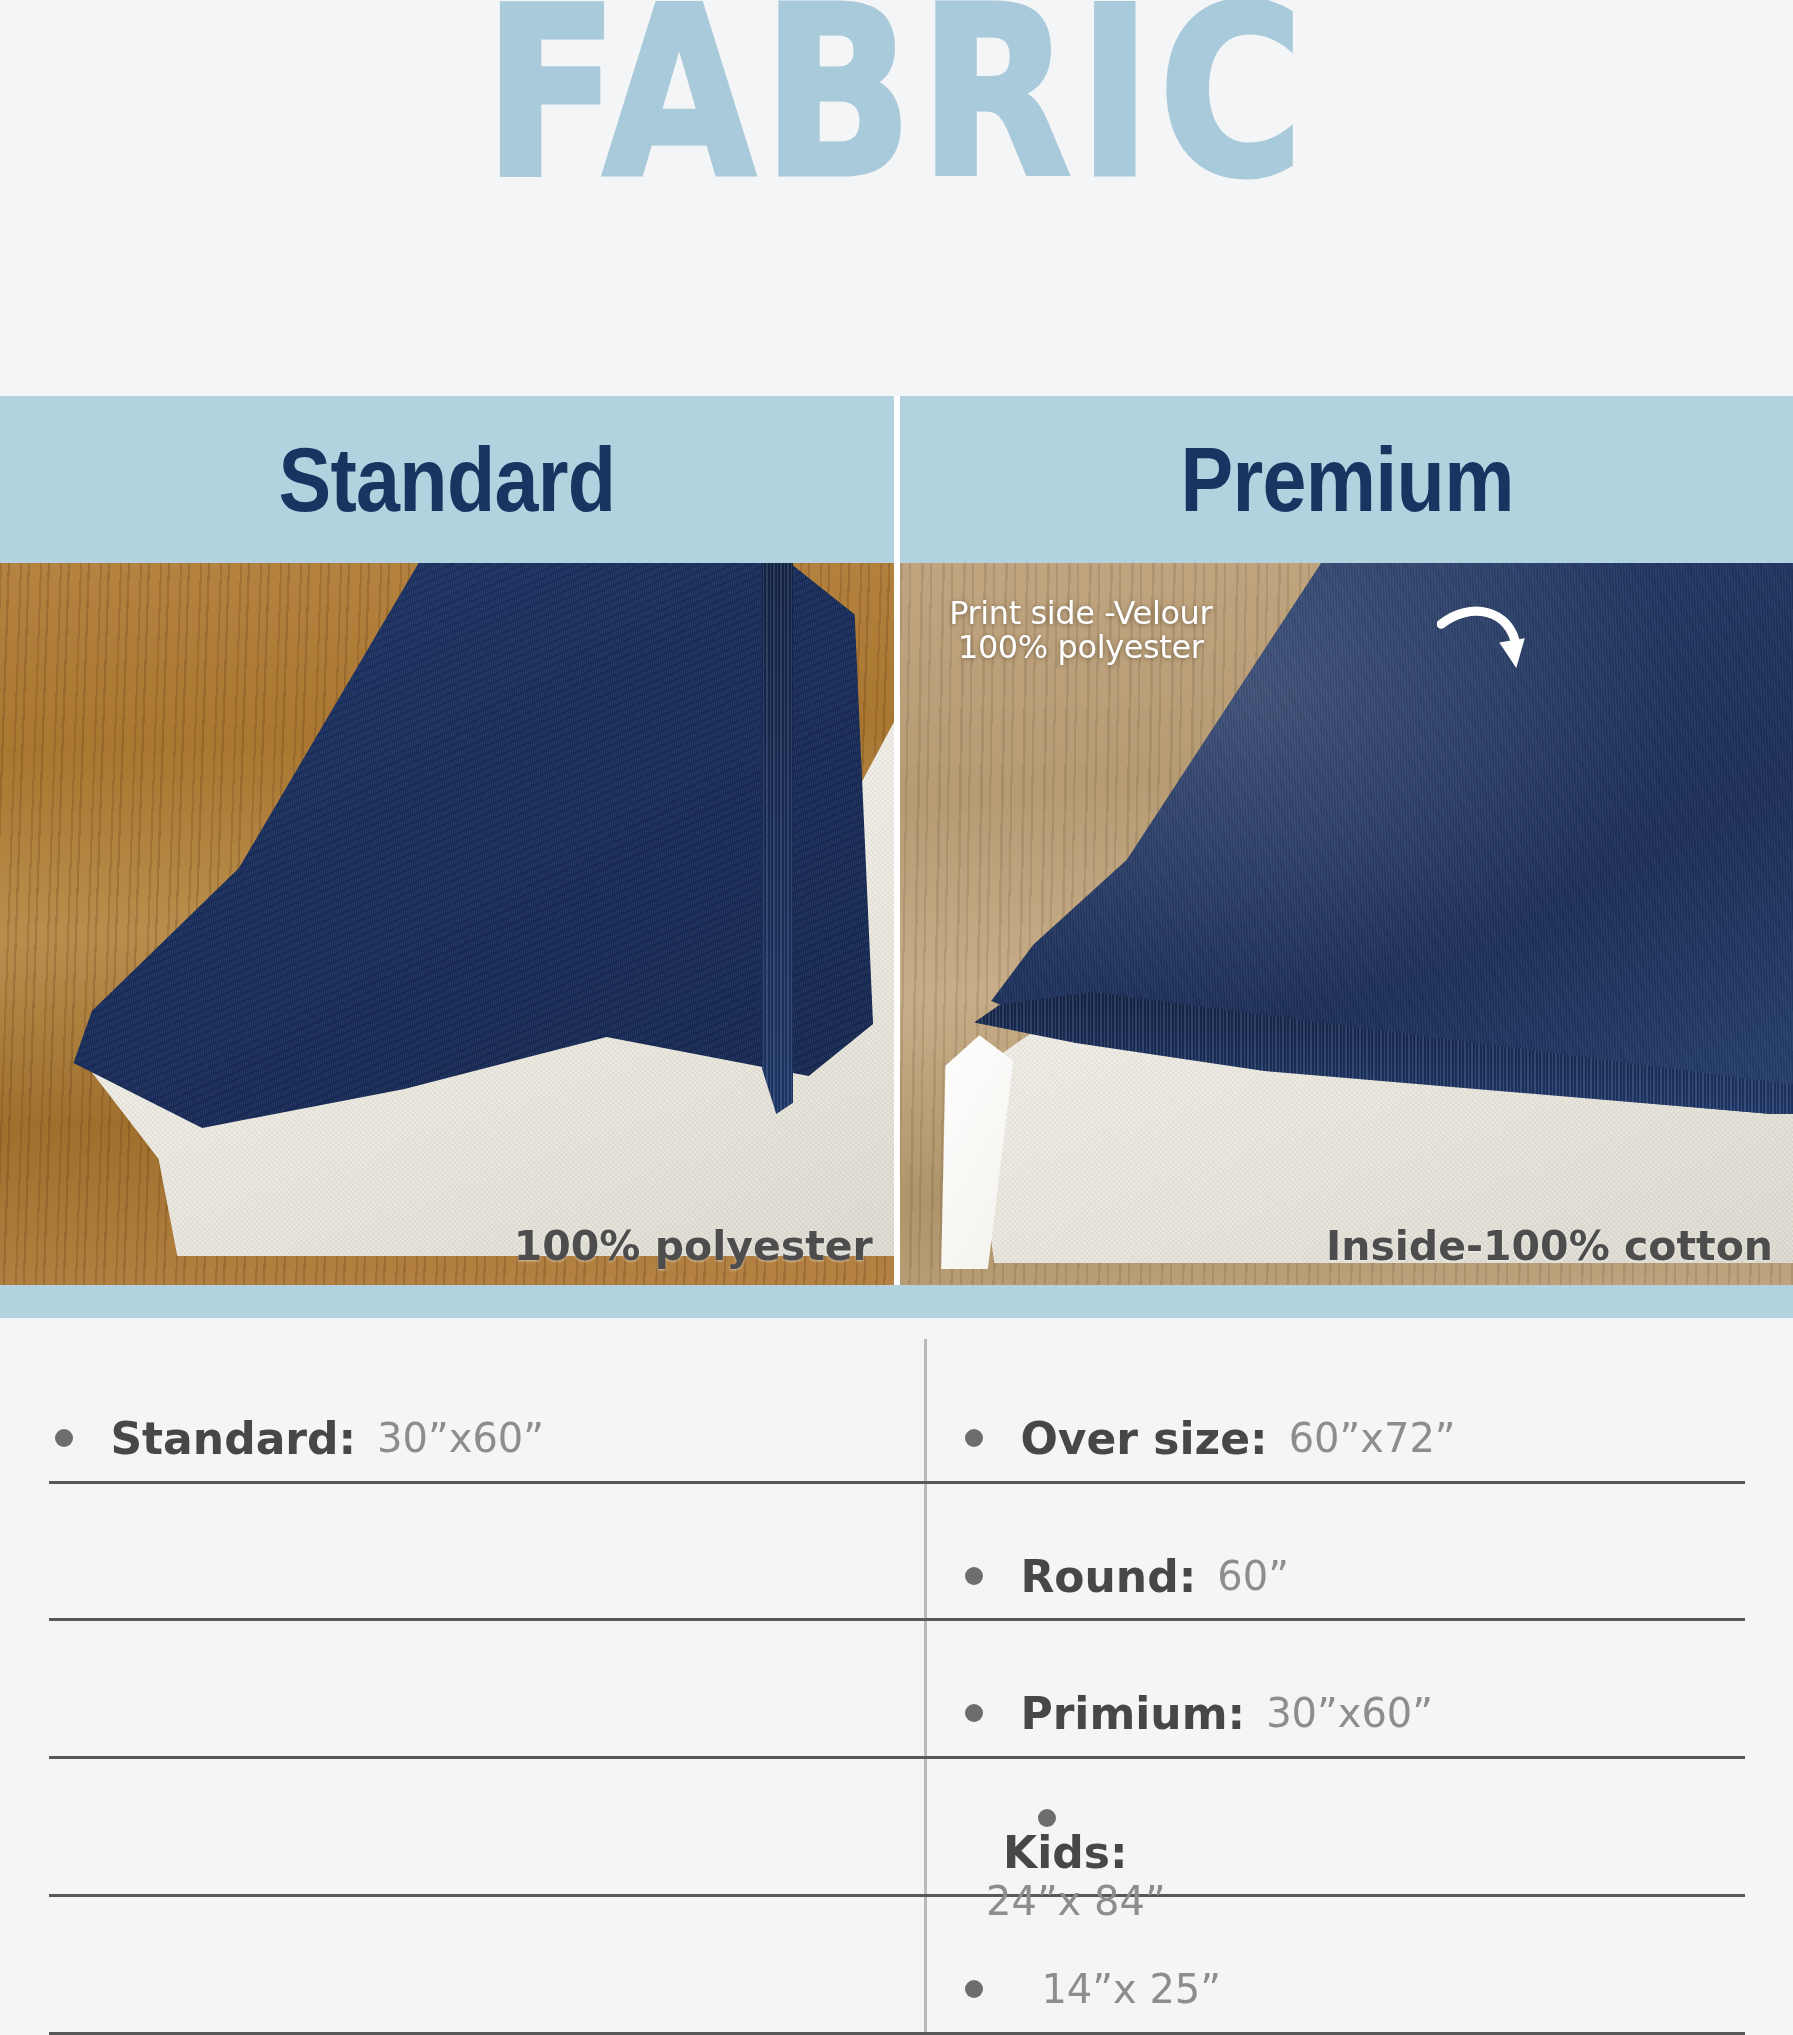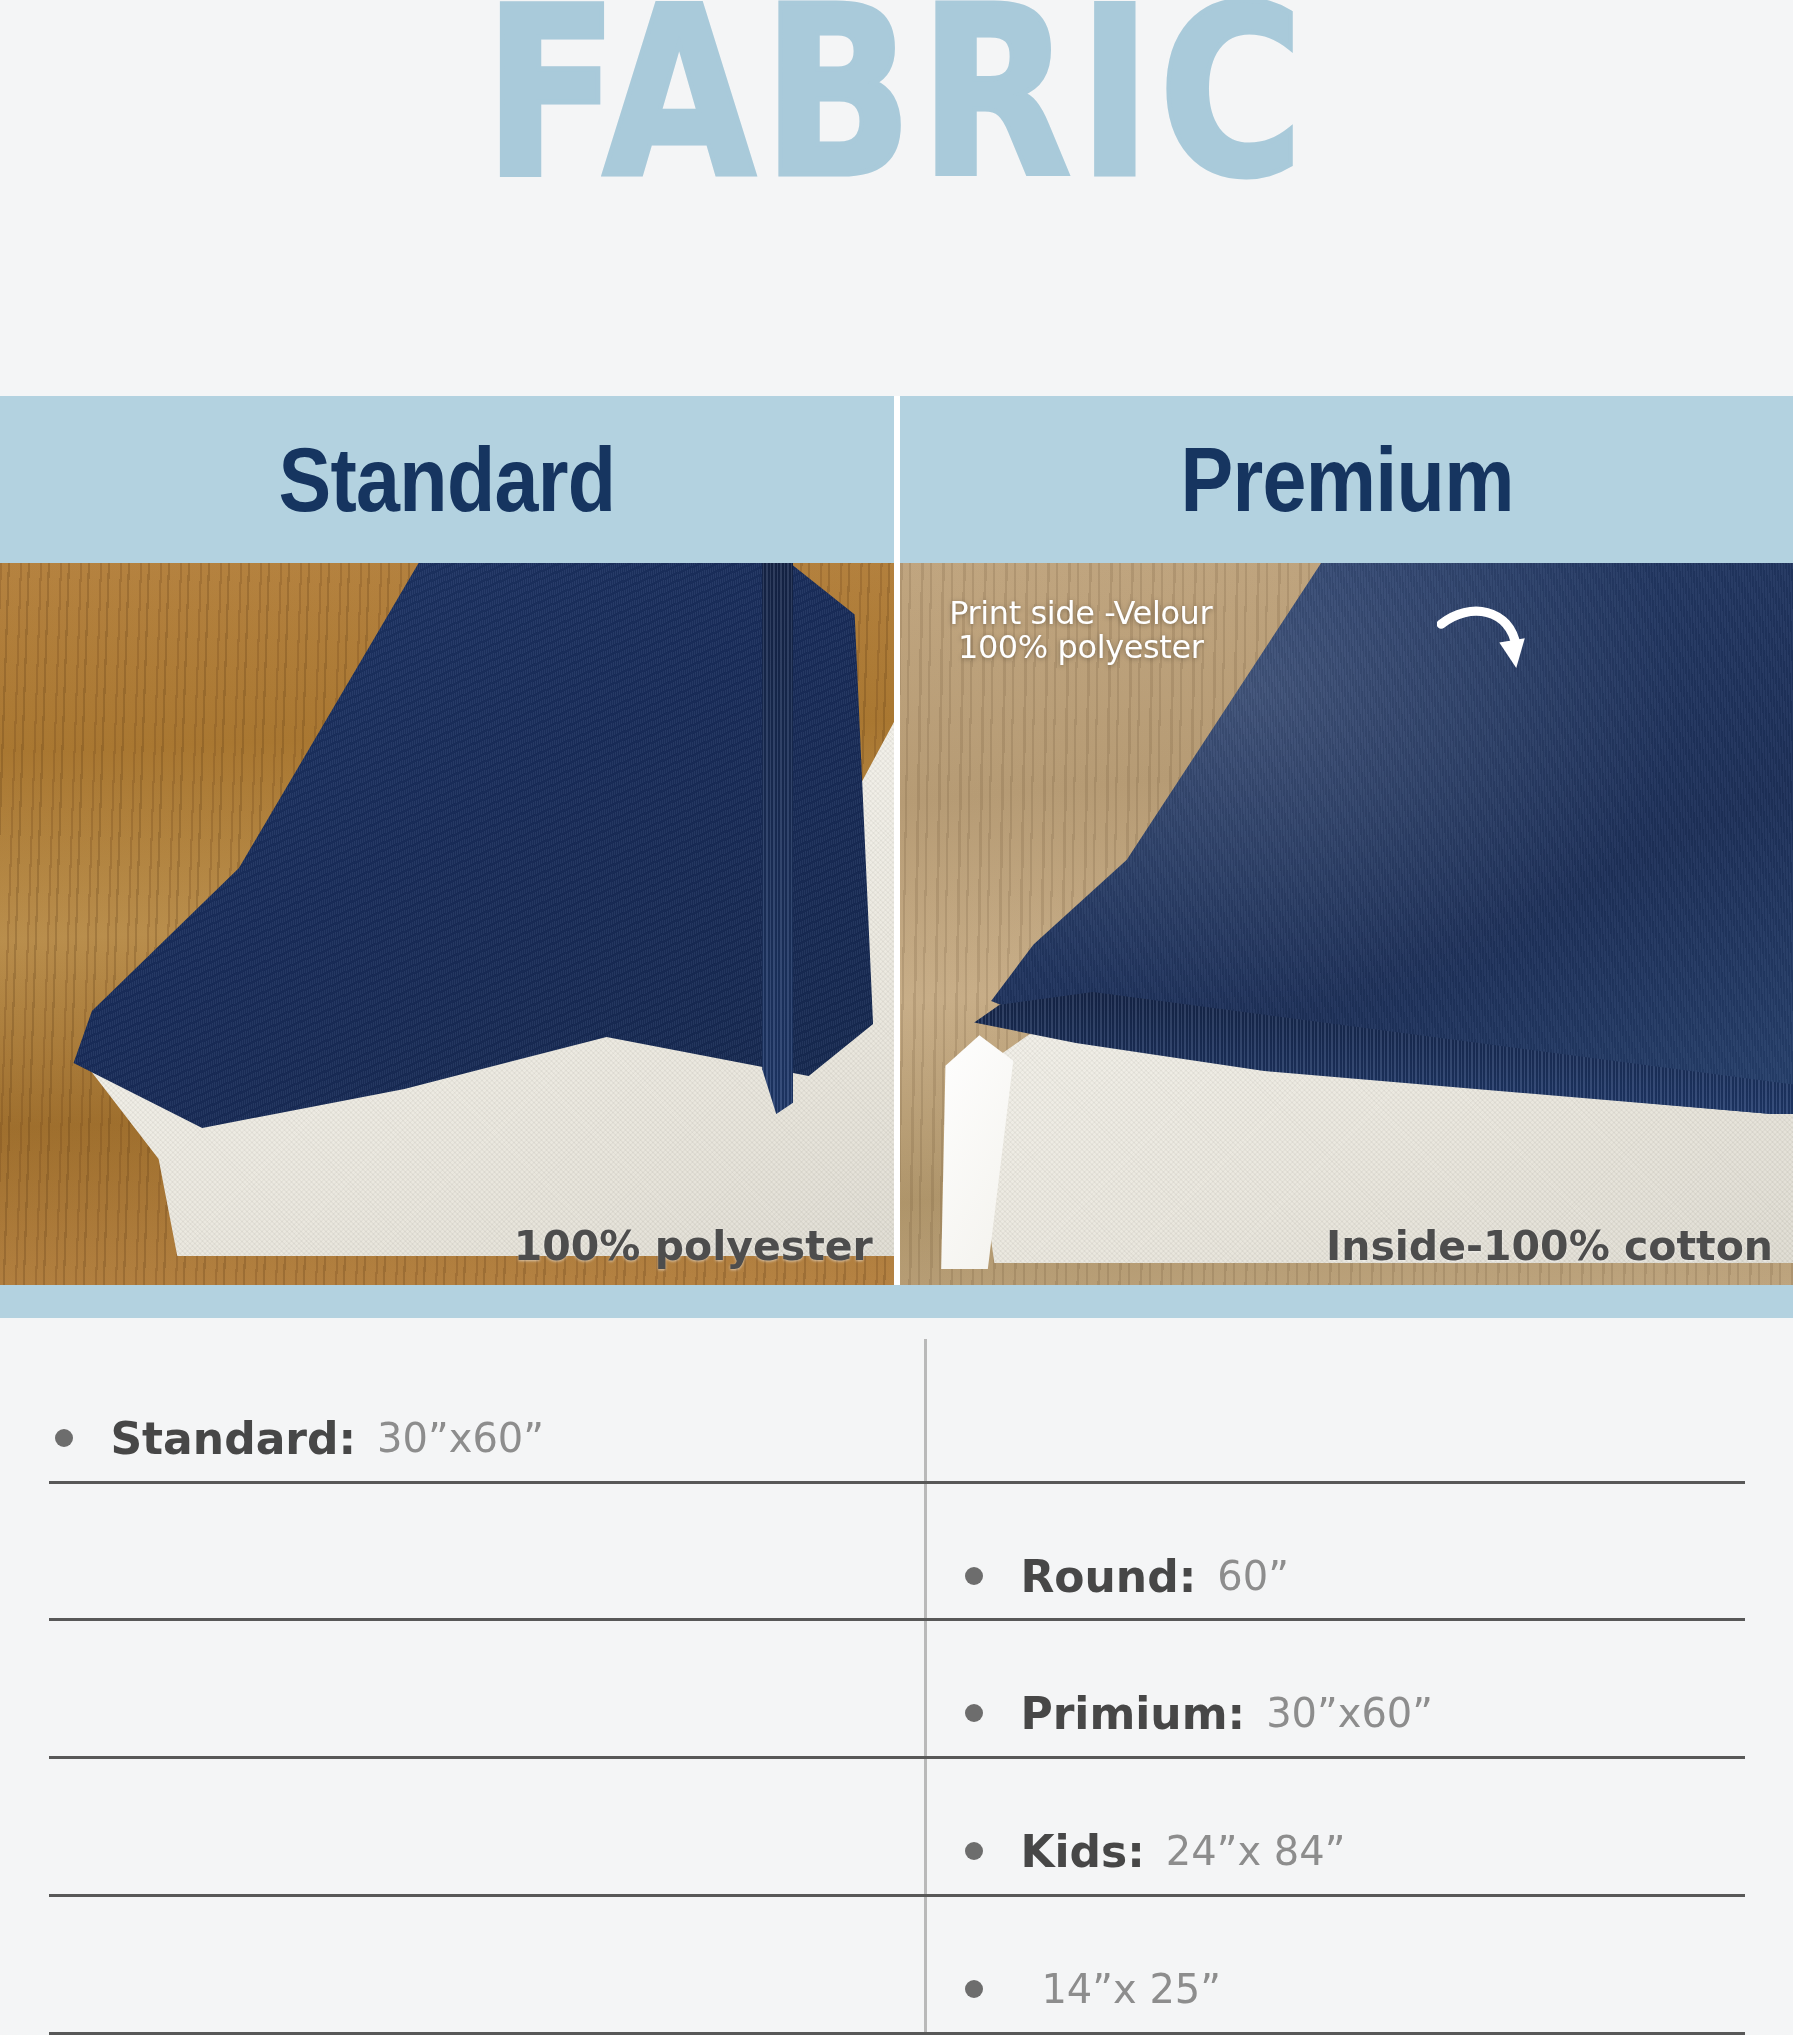--- a/index.html
+++ b/index.html
@@ -274,34 +274,39 @@
   <div class="h-divider" style="top:438px;"></div>
   <div class="h-divider" style="top:576px;"></div>
   <div class="h-divider" style="top:714px;"></div>
 
   <div class="spec-row" style="left:55px;top:78px;">
     <span class="bullet"></span>
     <span class="spec-label">Standard:</span>
     <span class="spec-value">30”x60”</span>
   </div>
 
+  <div class="spec-row" style="left:965px;top:78px;">
+    <span class="bullet"></span>
+    <span class="spec-label">Over size:</span>
+    <span class="spec-value">60”x72”</span>
+  </div>
 
   <div class="spec-row" style="left:965px;top:216px;">
     <span class="bullet"></span>
     <span class="spec-label">Round:</span>
     <span class="spec-value">60”</span>
   </div>
 
   <div class="spec-row" style="left:965px;top:353px;">
     <span class="bullet"></span>
     <span class="spec-label">Primium:</span>
     <span class="spec-value">30”x60”</span>
   </div>
 
-  <div class="spec-row" style="left:965px;top:491px;">
+  <div class="spec-row" style="left:965px;top:491px;flex-direction:column;">
     <span class="bullet"></span>
     <span class="spec-label">Kids:</span>
     <span class="spec-value">24”x 84”</span>
   </div>
 
   <div class="spec-row" style="left:965px;top:629px;">
     <span class="bullet"></span>
     <span class="spec-value">14”x 25”</span>
   </div>
 

